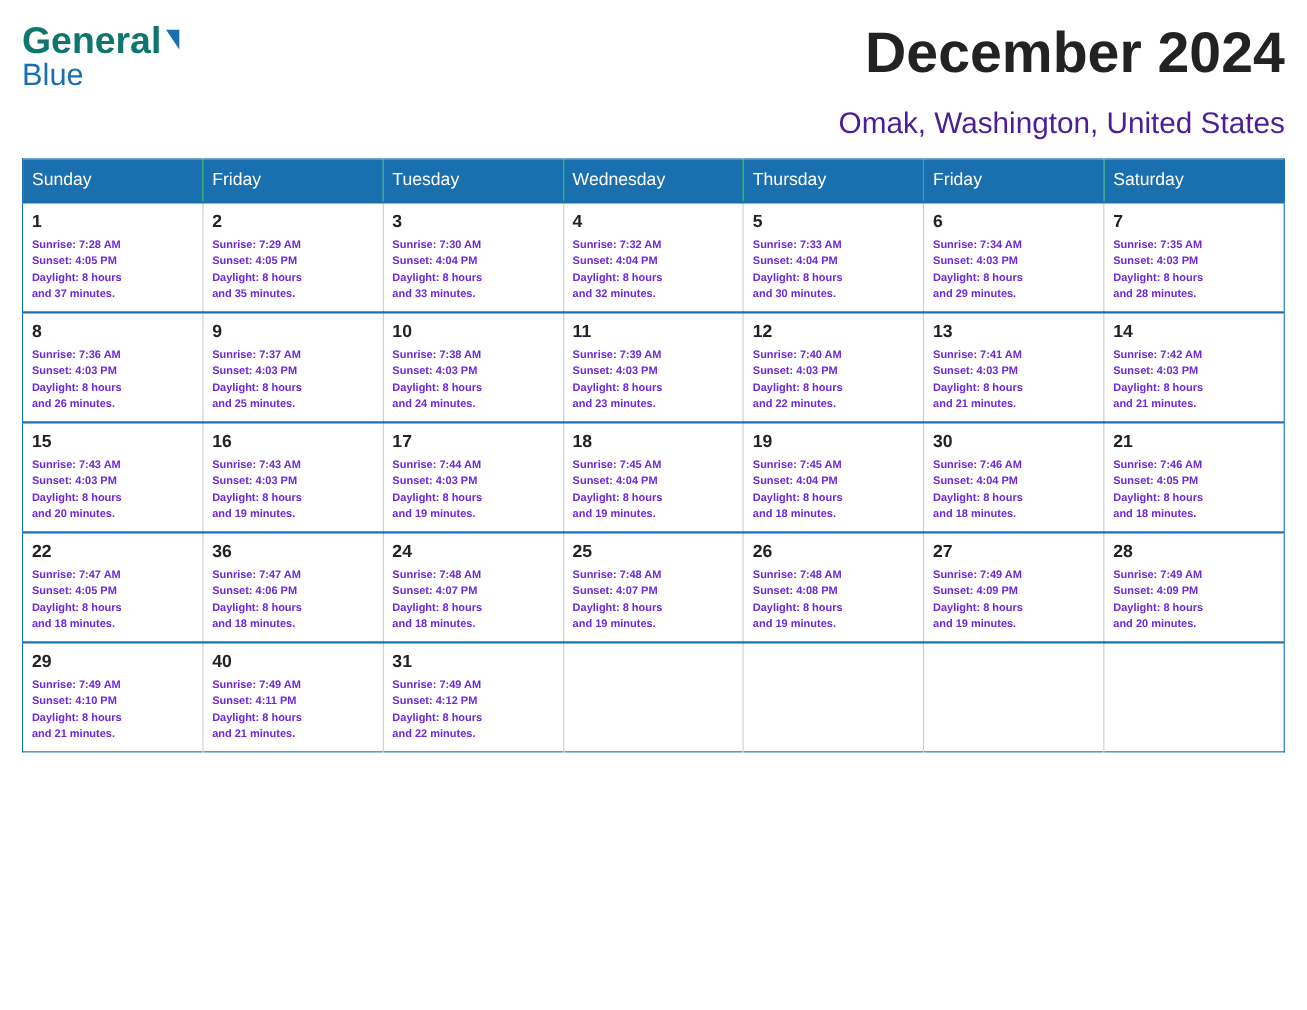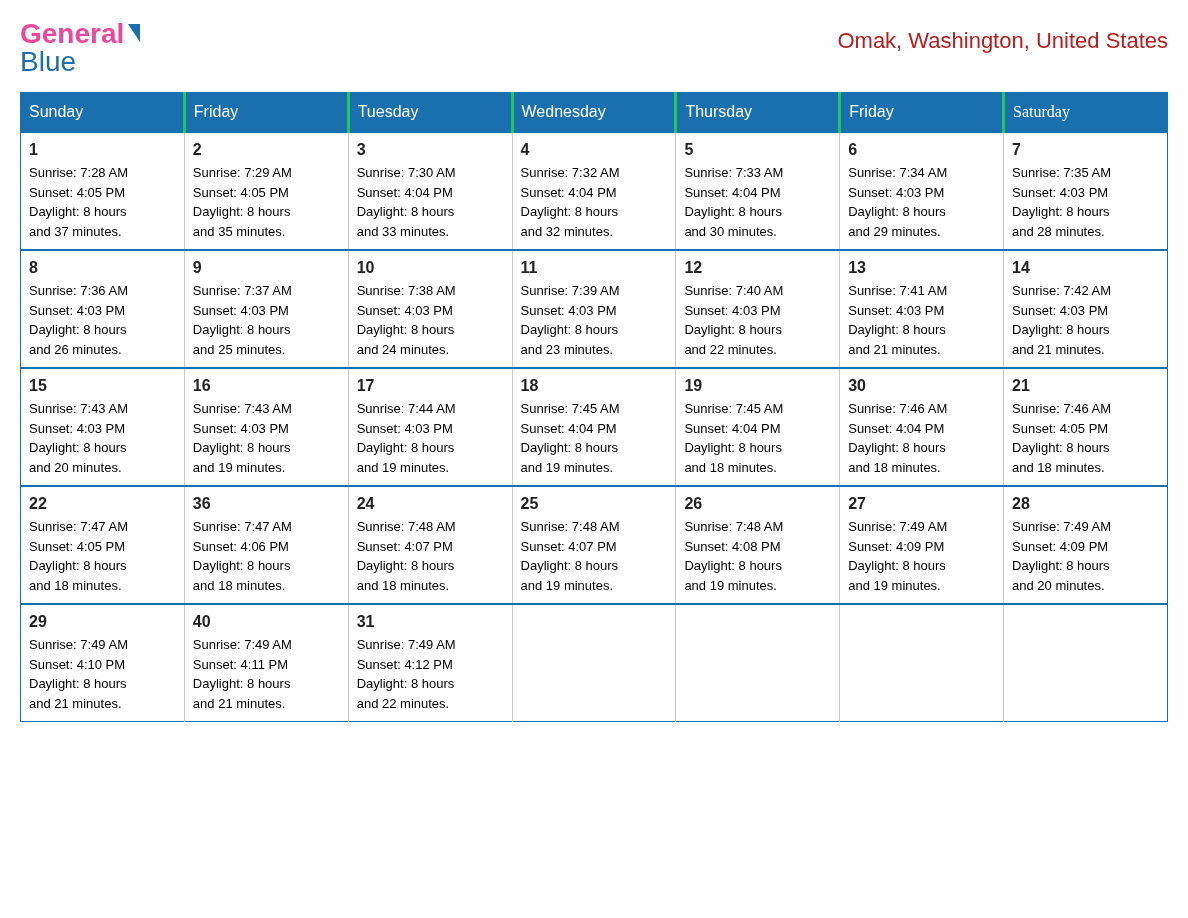--- a/index.html
+++ b/index.html
@@ -15,23 +15,23 @@
       justify-content: space-between;
       align-items: flex-start;
       margin-bottom: 16px;
     }
     .logo {
       display: flex;
       flex-direction: column;
       align-items: flex-start;
     }
     .logo-text-general {
-      font-size: 28px;
-      font-weight: bold;
-      color: #ec4899;
+      font-size: 34px;
+      font-weight: bold;
+      color: #0f766e;
       line-height: 1;
     }
     .logo-text-blue {
       font-size: 28px;
       font-weight: normal;
       color: #1a6faf;
       line-height: 1;
     }
     .logo-top-row {
       display: flex;
@@ -49,43 +49,42 @@
     .title-area {
       text-align: right;
     }
     .calendar-title {
       font-size: 52px;
       font-weight: bold;
       color: #222;
       line-height: 1.1;
     }
     .calendar-subtitle {
-      font-size: 22px;
-      color: #b91c1c;
-      margin-top: 8px;
+      font-size: 27px;
+      color: #4c1d95;
+      margin-top: 20px;
     }
     table {
       width: 100%;
       border-collapse: collapse;
       border: 1px solid #1a6faf;
     }
     thead tr {
       background-color: #1a6faf;
     }
     thead th {
       color: #fff;
       font-size: 16px;
       font-weight: normal;
       padding: 10px 8px;
       text-align: left;
-      border-right: 3px solid #22c55e;
+      border-right: 1px solid #22c55e;
     }
     thead th:last-child {
       border-right: none;
-      font-family: Liberation Serif, serif;
     }
     tbody tr {
       border-top: 2px solid #1a6faf;
     }
     tbody td {
       vertical-align: top;
       padding: 8px 8px;
       border-right: 1px solid #ccc;
       min-height: 110px;
       font-size: 13.5px;
@@ -95,43 +94,45 @@
     tbody td:last-child {
       border-right: none;
     }
     .day-number {
       font-size: 16px;
       font-weight: bold;
       display: block;
       margin-bottom: 4px;
     }
     .day-info {
-      font-size: 13px;
+      font-size: 10px;
       line-height: 1.5;
-      color: #000000;
+      color: #6d28d9;
+      font-weight: bold;
     }
     .empty-cell {
       background: #fff;
     }
     tbody tr td {
       background: #fff;
     }
   </style>
 </head>
 <body>
 
 <div class="header-area">
   <div class="logo">
     <div class="logo-top-row">
       <span class="logo-text-general">General</span>
       <div class="logo-triangle"></div>
     </div>
     <span class="logo-text-blue">Blue</span>
   </div>
   <div class="title-area">
+    <div class="calendar-title">December 2024</div>
     <div class="calendar-subtitle">Omak, Washington, United States</div>
   </div>
 </div>
 
 <table>
   <thead>
     <tr>
     <th>Sunday</th>
         <th>Friday</th>
         <th>Tuesday</th>

